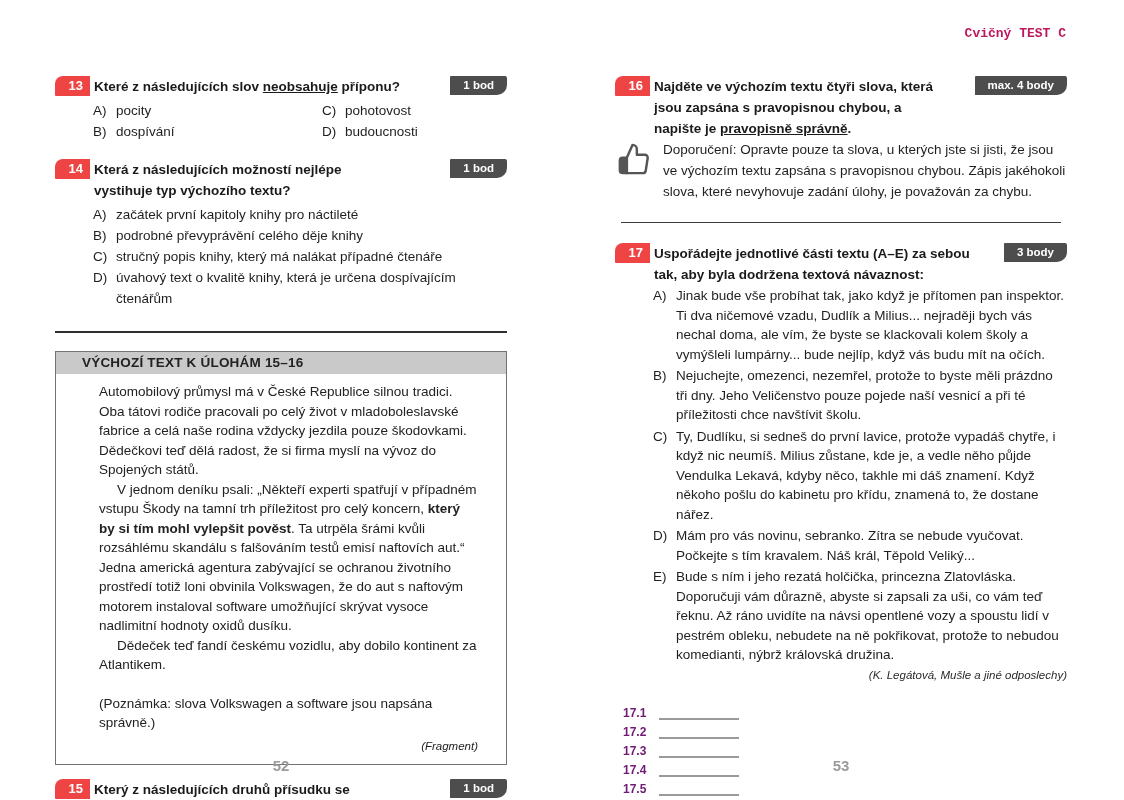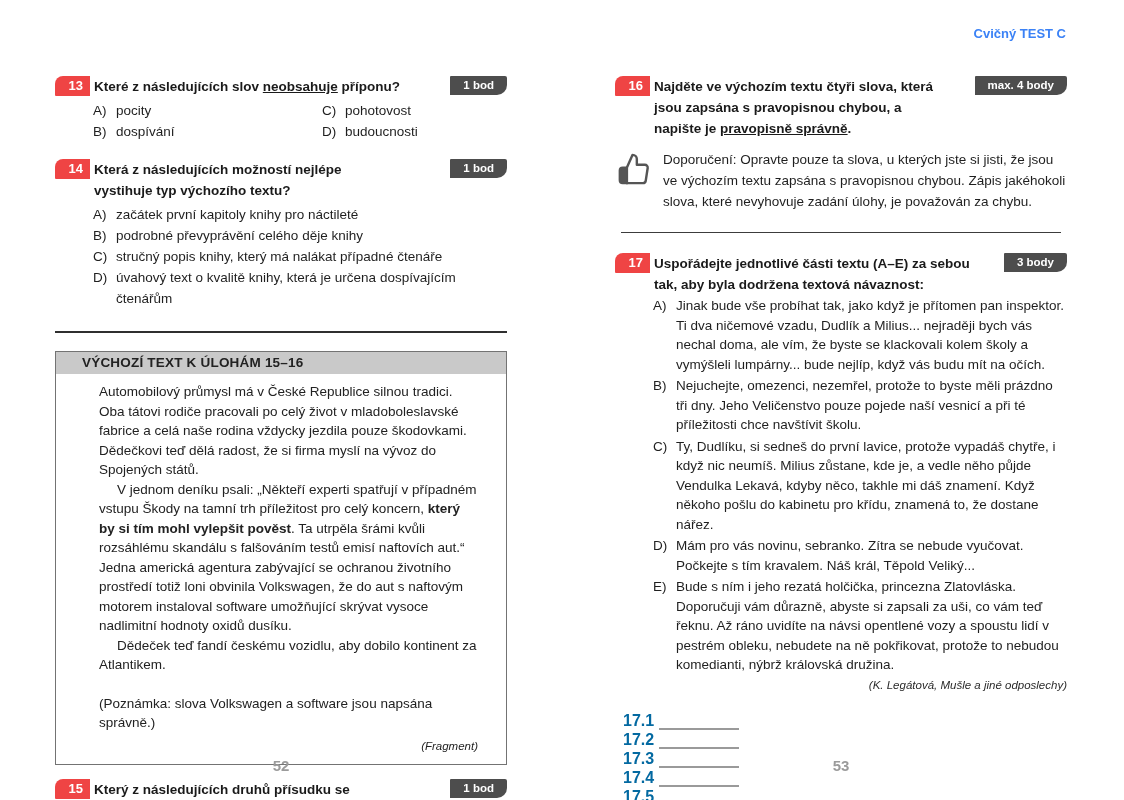--- a/index.html
+++ b/index.html
@@ -2,21 +2,21 @@
 <html><head>
 <meta charset="utf-8">
 <style>
   html,body{margin:0;padding:0;}
   body{
     width:1124px;height:800px;position:relative;background:#ffffff;
     font-family:"Liberation Sans",sans-serif;color:#1f1f1f;overflow:hidden;
     -webkit-font-smoothing:antialiased;
   }
   .test-title{
-    position:absolute;top:26px;right:58px;color:#3b82f6;font-weight:700;font-size:13px;
+    position:absolute;top:26px;right:58px;color:#be185d;font-weight:700;font-size:13px;font-family:Liberation Mono, monospace;
   }
   .page{position:absolute;top:75px;width:452px;}
   .page-left{left:55px;}
   .page-right{left:615px;}
 
   
   .q-head{display:flex;align-items:flex-start;}
   .q-num{
     flex:0 0 auto;background:#ef4444;color:#fff;font-weight:700;font-size:13px;
     width:35px;box-sizing:border-box;text-align:right;padding:2px 7px 3px 0;
@@ -51,29 +51,29 @@
     background:#c9c9c9;color:#222;font-weight:700;font-size:13.5px;
     padding:3px 12px 4px 26px;letter-spacing:0.2px;
   }
   .source-box-body{padding:8px 28px 8px 43px;font-size:13.5px;line-height:19.5px;color:#222;}
   .source-box-body p{margin:0;}
   .p-indent{text-indent:18px;}
   .note-par{margin-top:19px !important;}
   .fragment{margin-top:4px !important;text-align:right;font-style:italic;font-size:11.5px;}
 
   
-  .tip-row{display:flex;align-items:flex-start;margin-top:10px;padding-left:2px;}
+  .tip-row{display:flex;align-items:flex-start;margin-top:0;padding-left:2px;}
   .tip-icon{flex:0 0 34px;margin-top:3px;}
   .tip-text{flex:1 1 auto;font-size:13.5px;line-height:21px;padding-left:12px;}
 
   
   .attribution{text-align:right;font-style:italic;font-size:11.5px;color:#2a2a2a;margin-top:4px;}
   .answers{margin-top:20px;padding-left:8px;}
   .ans-row{display:flex;align-items:flex-end;height:19px;}
-  .ans-label{flex:0 0 36px;color:#0369a1;font-weight:700;font-size:16px;}
+  .ans-label{flex:0 0 36px;color:#701a75;font-weight:700;font-size:12px;}
   .ans-line{flex:0 0 80px;border-bottom:2px solid #9a9a9a;height:13px;}
 
   .page-number{position:absolute;bottom:26px;width:452px;text-align:center;color:#9b9b9b;font-weight:700;font-size:15px;}
   .pn-left{left:55px;}
   .pn-right{left:615px;}
 </style>
 </head>
 <body>
 
 <div class="test-title">Cvičný TEST C</div>

